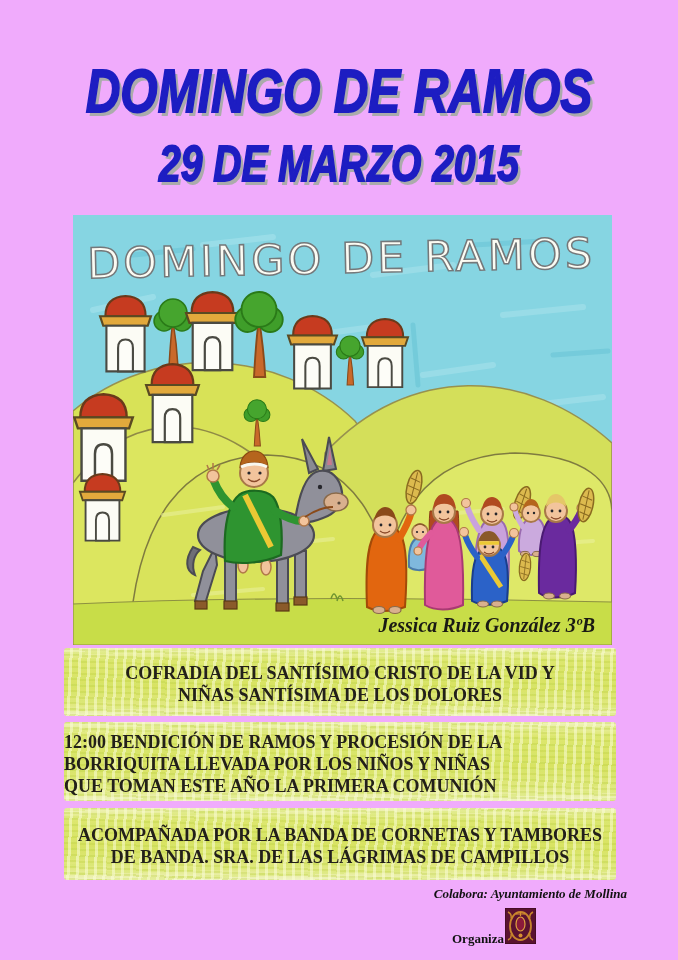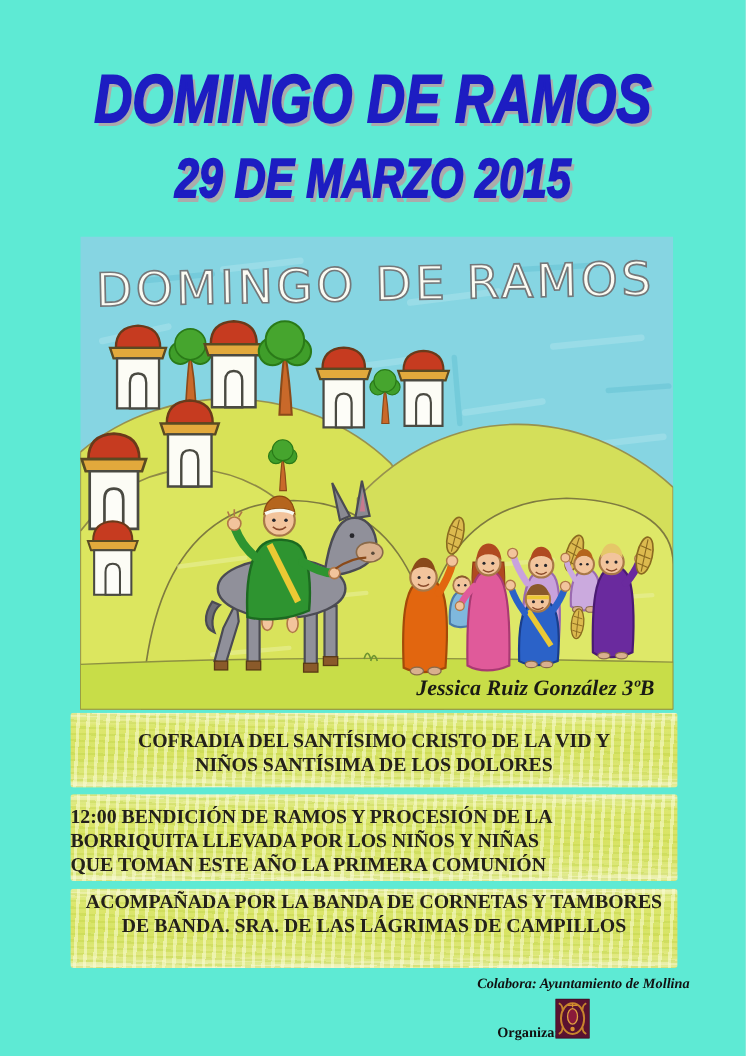--- a/index.html
+++ b/index.html
@@ -1,19 +1,19 @@
 <!DOCTYPE html>
 <html><head>
 <meta charset="utf-8">
 <style>
   html,body{margin:0;padding:0;}
   body{background:#e9e9e9;}
   .page{
     position:relative;width:678px;height:960px;margin:0 auto;
-    background:#5eead4;overflow:hidden;
+    background:#f0abfc;overflow:hidden;
     font-family:"Liberation Serif",serif;
   }
   .big-title{
     position:absolute;left:0;right:0;margin:0;text-align:center;
     font-family:"Liberation Sans",sans-serif;font-weight:bold;font-style:italic;
     color:#1d1dc2;-webkit-text-stroke:1.4px #1d1dc2;
     text-shadow:3px 3px 0 #ababab;
     transform:scaleY(1.28);transform-origin:top center;
     letter-spacing:0px;white-space:nowrap;
   }
@@ -26,21 +26,21 @@
     color:#23201a;font-weight:bold;border-radius:3px;
     background:
       repeating-linear-gradient(93deg, rgba(255,255,255,0) 0 6px, rgba(250,252,214,0.55) 6px 9px),
       repeating-linear-gradient(2deg, rgba(186,206,62,0.32) 0 2px, rgba(0,0,0,0) 2px 6px),
       repeating-linear-gradient(-2deg, rgba(214,230,110,0.45) 0 3px, rgba(0,0,0,0) 3px 8px),
       linear-gradient(180deg,#f0f3bd 0%,#dde76e 18%,#d8e362 55%,#e1e982 85%,#f0f3c3 100%);
   }
   .band .ln{font-size:18px;line-height:22px;}
   .band-1{top:648px;height:68px;padding-top:14px;text-align:center;}
   .band-2{top:722px;height:79px;padding-top:9px;text-align:left;}
-  .band-3{top:808px;height:72px;text-align:center;}
+  .band-3{top:808px;height:72px;padding-top:16px;text-align:center;}
   .colabora{
     position:absolute;top:886px;left:0;width:627px;text-align:right;
     font-size:13px;font-weight:bold;color:#111;font-style:italic;
   }
   .organiza-label{
     position:absolute;top:931px;left:452px;
     font-size:13px;font-weight:bold;color:#111;
   }
   .org-logo{position:absolute;left:505px;top:908px;width:31px;height:36px;}
 </style>
@@ -244,21 +244,21 @@
         <ellipse cx="492" cy="381" rx="5.5" ry="3" fill="#d9b08e" stroke="#8a6a4a" stroke-width="1.1"></ellipse>
         <use href="#palm" transform="translate(513,290) rotate(12)"></use>
       </g>
 
       <text x="522" y="417" text-anchor="end" font-family="Liberation Serif, serif" font-size="20" font-weight="bold" font-style="italic" fill="#1a1a14">Jessica Ruiz González 3ºB</text>
     </svg>
   </div>
 
   <div class="band band-1">
     <div class="ln">COFRADIA DEL SANTÍSIMO CRISTO DE LA VID Y</div>
-    <div class="ln">NIÑOS SANTÍSIMA DE LOS DOLORES</div>
+    <div class="ln">NIÑAS SANTÍSIMA DE LOS DOLORES</div>
   </div>
 
   <div class="band band-2">
     <div class="ln">12:00 BENDICIÓN DE RAMOS Y PROCESIÓN DE LA</div>
     <div class="ln">BORRIQUITA LLEVADA POR LOS NIÑOS Y NIÑAS</div>
     <div class="ln">QUE TOMAN ESTE AÑO LA PRIMERA COMUNIÓN</div>
   </div>
 
   <div class="band band-3">
     <div class="ln">ACOMPAÑADA POR LA BANDA DE CORNETAS Y TAMBORES</div>

